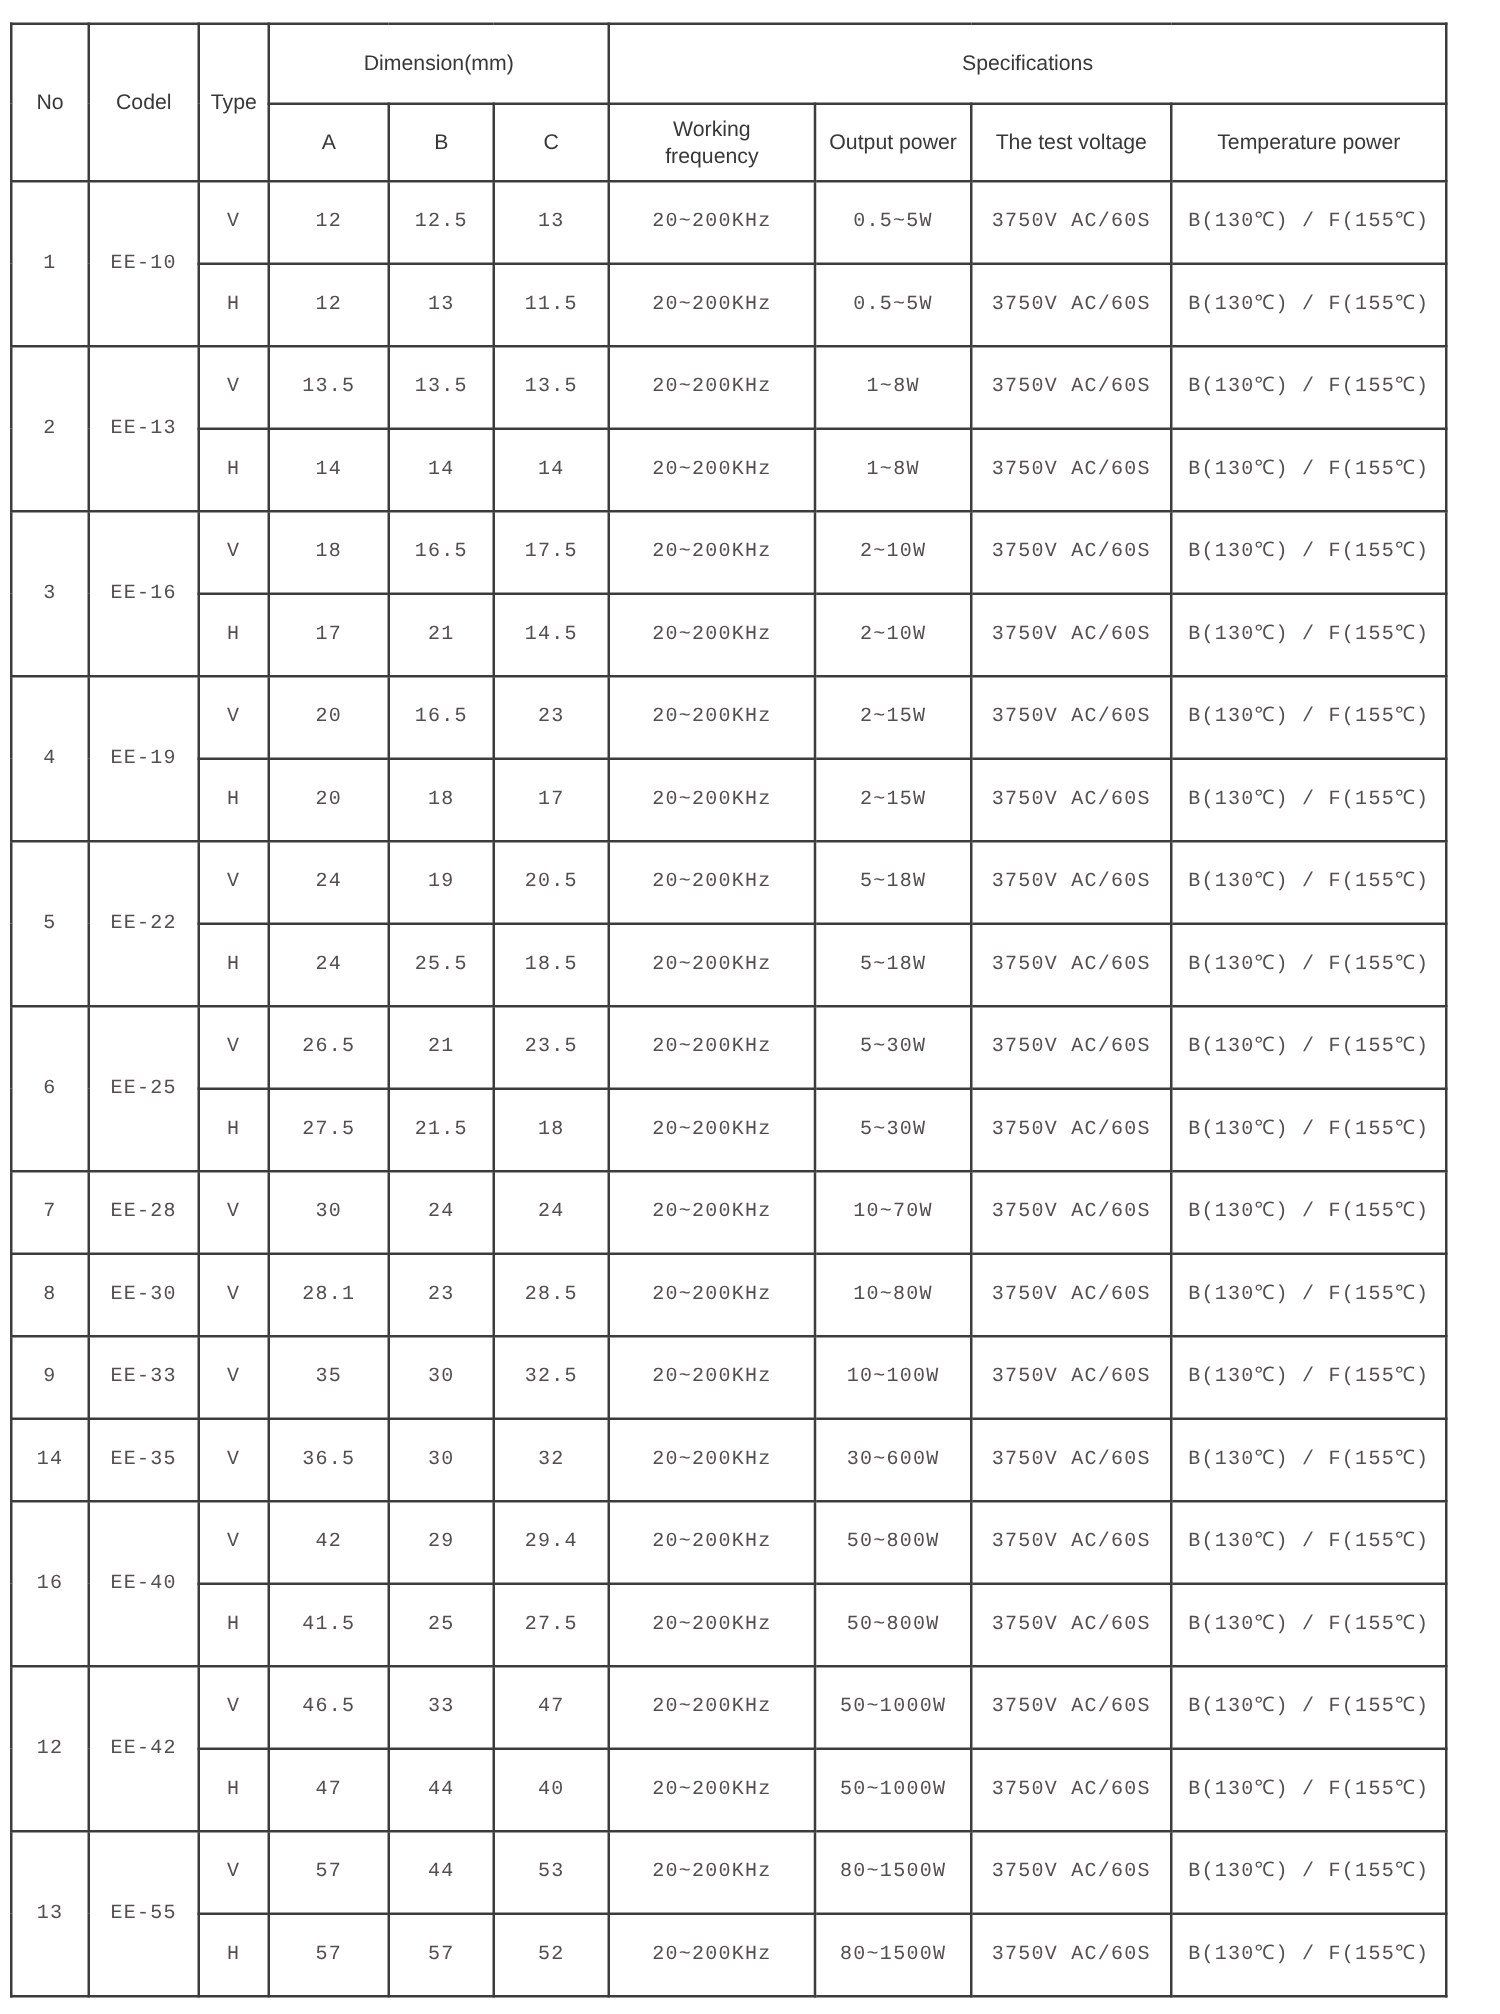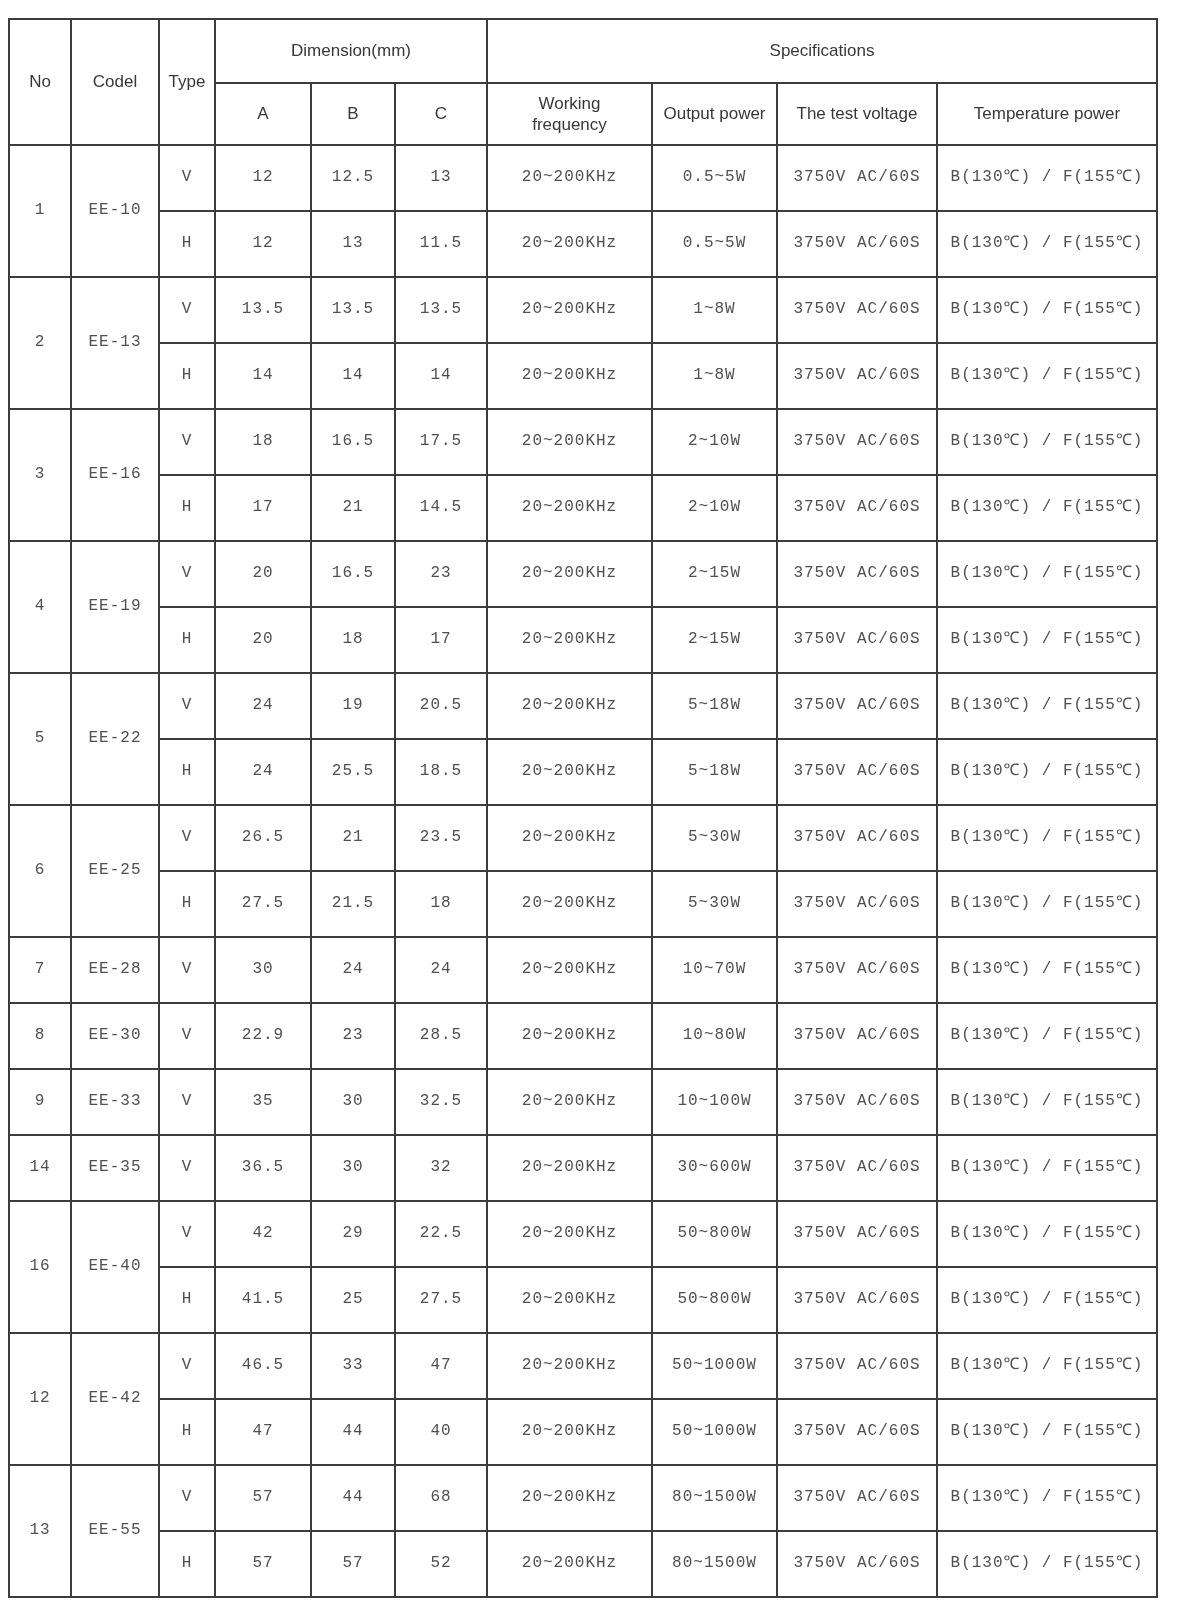--- a/index.html
+++ b/index.html
@@ -227,21 +227,21 @@
           <td>24</td>
           <td>20~200KHz</td>
           <td>10~70W</td>
           <td>3750V AC/60S</td>
           <td>B(130℃) / F(155℃)</td>
         </tr>
         <tr>
           <td>8</td>
           <td>EE-30</td>
           <td>V</td>
-          <td>22.9</td>
+          <td>28.1</td>
           <td>23</td>
           <td>28.5</td>
           <td>20~200KHz</td>
           <td>10~80W</td>
           <td>3750V AC/60S</td>
           <td>B(130℃) / F(155℃)</td>
         </tr>
         <tr>
           <td>9</td>
           <td>EE-33</td>
@@ -265,21 +265,21 @@
           <td>30~600W</td>
           <td>3750V AC/60S</td>
           <td>B(130℃) / F(155℃)</td>
         </tr>
         <tr>
           <td rowspan="2">16</td>
           <td rowspan="2">EE-40</td>
           <td>V</td>
           <td>42</td>
           <td>29</td>
-          <td>22.5</td>
+          <td>29.4</td>
           <td>20~200KHz</td>
           <td>50~800W</td>
           <td>3750V AC/60S</td>
           <td>B(130℃) / F(155℃)</td>
         </tr>
         <tr>
           <td>H</td>
           <td>41.5</td>
           <td>25</td>
           <td>27.5</td>
@@ -309,21 +309,21 @@
           <td>50~1000W</td>
           <td>3750V AC/60S</td>
           <td>B(130℃) / F(155℃)</td>
         </tr>
         <tr>
           <td rowspan="2">13</td>
           <td rowspan="2">EE-55</td>
           <td>V</td>
           <td>57</td>
           <td>44</td>
-          <td>68</td>
+          <td>53</td>
           <td>20~200KHz</td>
           <td>80~1500W</td>
           <td>3750V AC/60S</td>
           <td>B(130℃) / F(155℃)</td>
         </tr>
         <tr>
           <td>H</td>
           <td>57</td>
           <td>57</td>
           <td>52</td>

